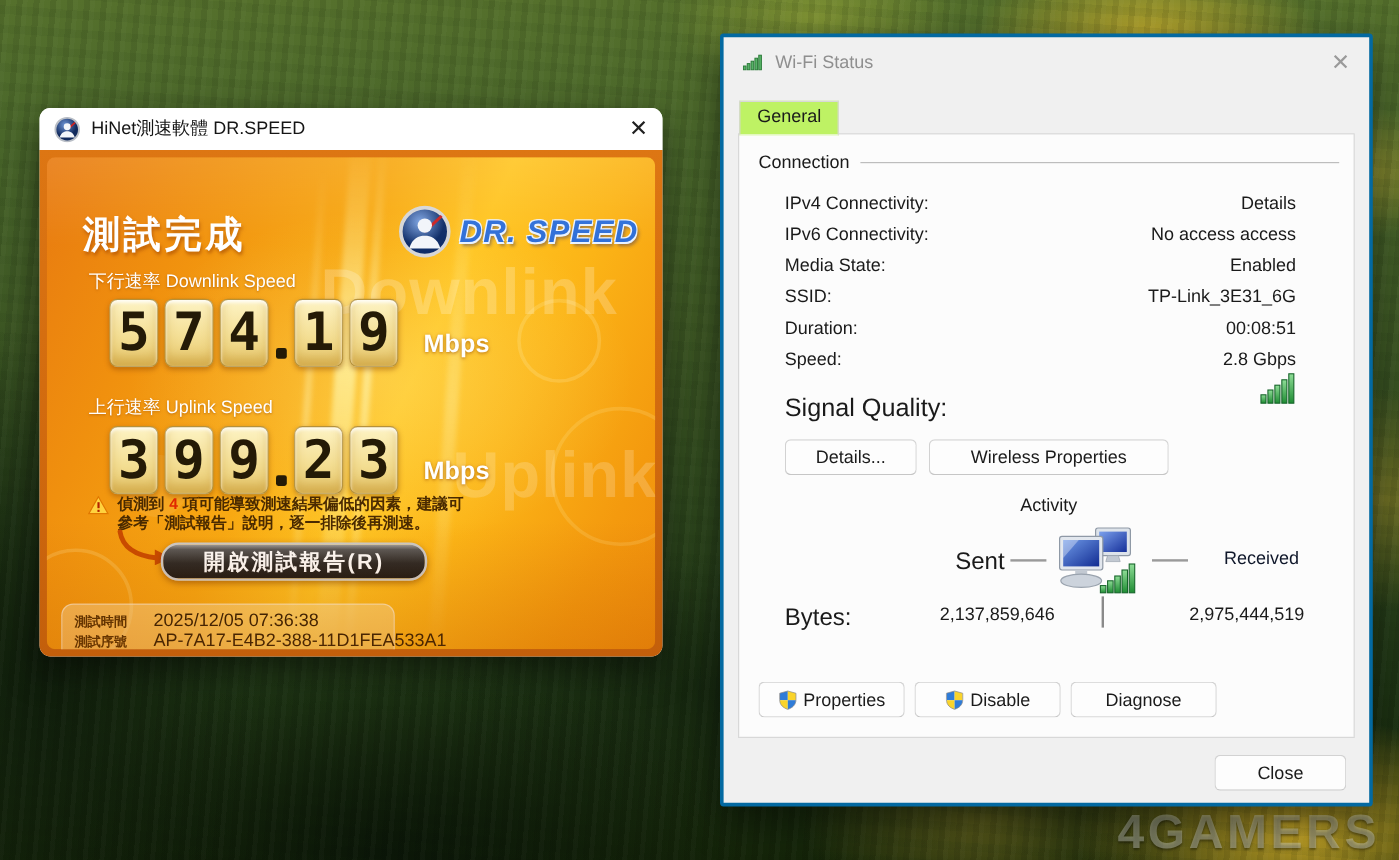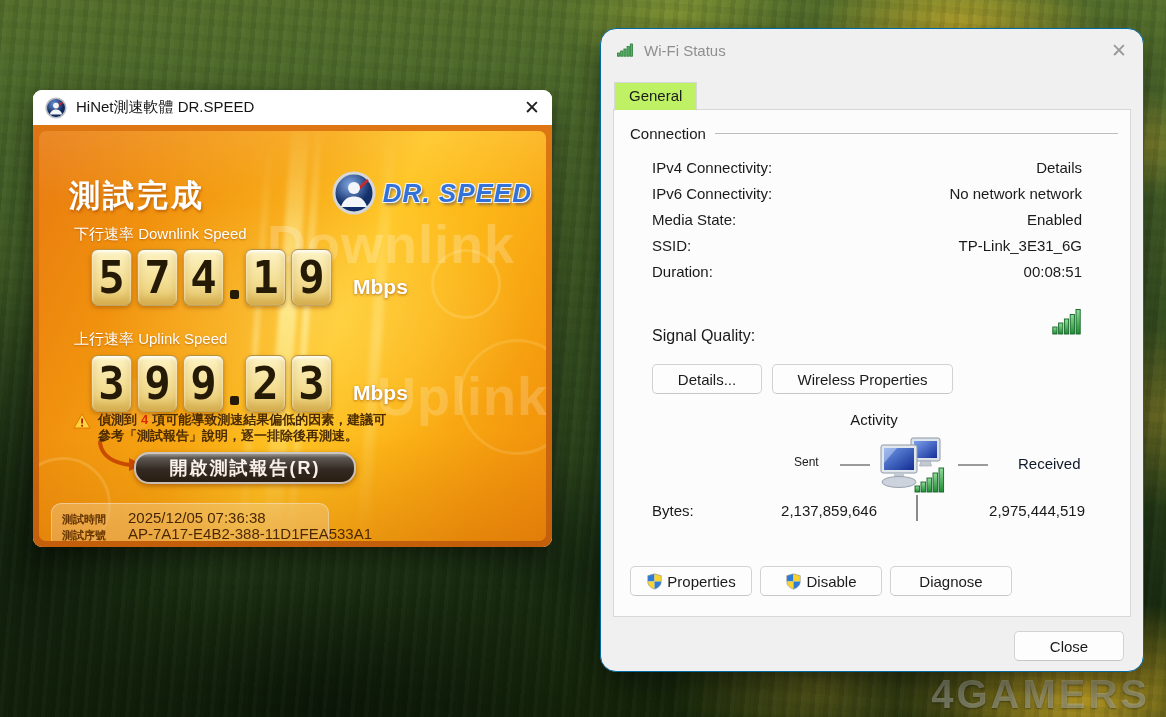--- a/index.html
+++ b/index.html
@@ -127,21 +127,21 @@
     background:rgba(255,235,185,0.42); border:1px solid rgba(255,255,255,0.55);
     border-radius:10px; padding:5px 0 0 10px;
   }
   .st-info-row { display:flex; align-items:baseline; height:16px; }
   .st-info-label { width:66px; flex:none; font-size:11px; font-weight:bold; color:#4a2a00; }
   .st-info-value { font-size:15px; color:#221502; white-space:nowrap; }
 
   
   .wifi-window {
     position:absolute; left:600px; top:28px; width:544px; height:644px;
-    background:#f0f0f0; border-radius:16px; border:1px solid #0369a1;
+    background:#f0f0f0; border-radius:3px; border:3px solid #0369a1;
     box-shadow:0 12px 32px rgba(0,0,0,0.45);
   }
   .wifi-titlebar { height:42px; display:flex; align-items:center; padding:0 16px; gap:10px; }
   .wifi-title { font-size:15px; color:#8f8f8f; }
   .wifi-close { margin-left:auto; font-size:19px; color:#9a9a9a; cursor:pointer; line-height:1; }
 
   .wifi-tab {
     position:absolute; left:13px; top:53px; z-index:2;
     padding:4px 14px 6px 14px; background:#bef264;
     border:1px solid #d8d8d8; border-bottom:1px solid #fcfcfc;
@@ -152,38 +152,38 @@
     background:#fcfcfc; border:1px solid #d8d8d8;
   }
 
   .group-heading { position:absolute; left:16px; right:12px; display:flex; align-items:center; }
   .group-heading span { font-size:15px; color:#1a1a1a; }
   .group-line { flex:1; height:1px; background:#bdbdbd; margin-left:9px; }
   .gh-connection { top:15px;text-align:right; } .gh-activity { top:301px;flex-direction:column; }
 
   .conn-rows { position:absolute; left:38px; right:48px; top:44px; }
   .conn-row { height:26px; display:flex; justify-content:space-between; align-items:center; font-size:15px; color:#1a1a1a; }
-  .sig-label { position:absolute; left:38px; top:217px; font-size:16px; color:#1a1a1a; }
+  .sig-label { position:absolute; left:38px; top:217px; font-size:21px; color:#1a1a1a; }
   .sig-icon { position:absolute; right:48px; top:198px; }
 
   .win-btn {
     background:#fdfdfd; border:1px solid #d2d2d2; border-bottom-color:#c6c6c6;
     border-radius:5px; font-size:15px; color:#1b1b1b; cursor:pointer;
     display:flex; align-items:center; justify-content:center; gap:4px;
     font-family:"Liberation Sans", sans-serif;
   }
   .btn-details  { position:absolute; left:38px;  top:254px; width:110px; height:30px; }
-  .btn-wireless { position:absolute; left:158px; top:254px; width:181px; height:30px; }
-
-  .act-sent     { position:absolute; left:180px; top:345px; font-size:12px; color:#1a1a1a; }
+  .btn-wireless { position:absolute; left:158px; top:254px; width:200px; height:30px; }
+
+  .act-sent     { position:absolute; left:180px; top:345px; font-size:20px; color:#1a1a1a; }
   .act-received { position:absolute; left:404px; top:345px; font-size:15px; color:#0f172a; }
   .act-dash { position:absolute; top:354px; width:30px; height:2px; background:#9a9a9a; }
   .dash1 { left:226px; } .dash2 { left:344px; }
   .act-icon { position:absolute; left:264px; top:326px; }
-  .act-bytes-label { position:absolute; left:38px; top:392px; font-size:15px; color:#1a1a1a; }
+  .act-bytes-label { position:absolute; left:38px; top:392px; font-size:20px; color:#1a1a1a; }
   .act-sent-val { position:absolute; left:113px; top:392px; width:150px; text-align:right; font-size:15px; color:#1a1a1a; }
   .act-recv-val { position:absolute; left:321px; top:392px; width:150px; text-align:right; font-size:15px; color:#1a1a1a; }
   .act-vsep { position:absolute; left:302px; top:385px; width:2px; height:26px; background:#8a8a8a; }
 
   .btn-properties { position:absolute; left:16px;  top:456px; width:122px; height:30px; }
   .btn-disable    { position:absolute; left:146px; top:456px; width:122px; height:30px; }
   .btn-diagnose   { position:absolute; left:276px; top:456px; width:122px; height:30px; }
   .btn-close      { position:absolute; right:19px; bottom:10px; width:110px; height:30px; }
 </style>
 </head>
@@ -329,33 +329,37 @@
       <div class="group-line"></div>
     </div>
 
     <div class="conn-rows">
       <div class="conn-row">
         <span>IPv4 Connectivity:</span>
         <span>Details</span>
       </div>
       <div class="conn-row">
         <span>IPv6 Connectivity:</span>
-        <span>No network network</span>
+        <span>No access access</span>
       </div>
       <div class="conn-row">
         <span>Media State:</span>
         <span>Enabled</span>
       </div>
       <div class="conn-row">
         <span>SSID:</span>
         <span>TP-Link_3E31_6G</span>
       </div>
       <div class="conn-row">
         <span>Duration:</span>
         <span>00:08:51</span>
+      </div>
+      <div class="conn-row">
+        <span>Speed:</span>
+        <span>2.8 Gbps</span>
       </div>
     </div>
 
     <div class="sig-label">Signal Quality:</div>
     <span class="sig-icon">
       <svg width="30" height="27" viewBox="0 0 30 27">
         <defs>
             <linearGradient id="grnQ" x1="0" y1="0" x2="0" y2="1">
               <stop offset="0%" stop-color="#8fdd97"></stop>
               <stop offset="100%" stop-color="#1f8c33"></stop>

